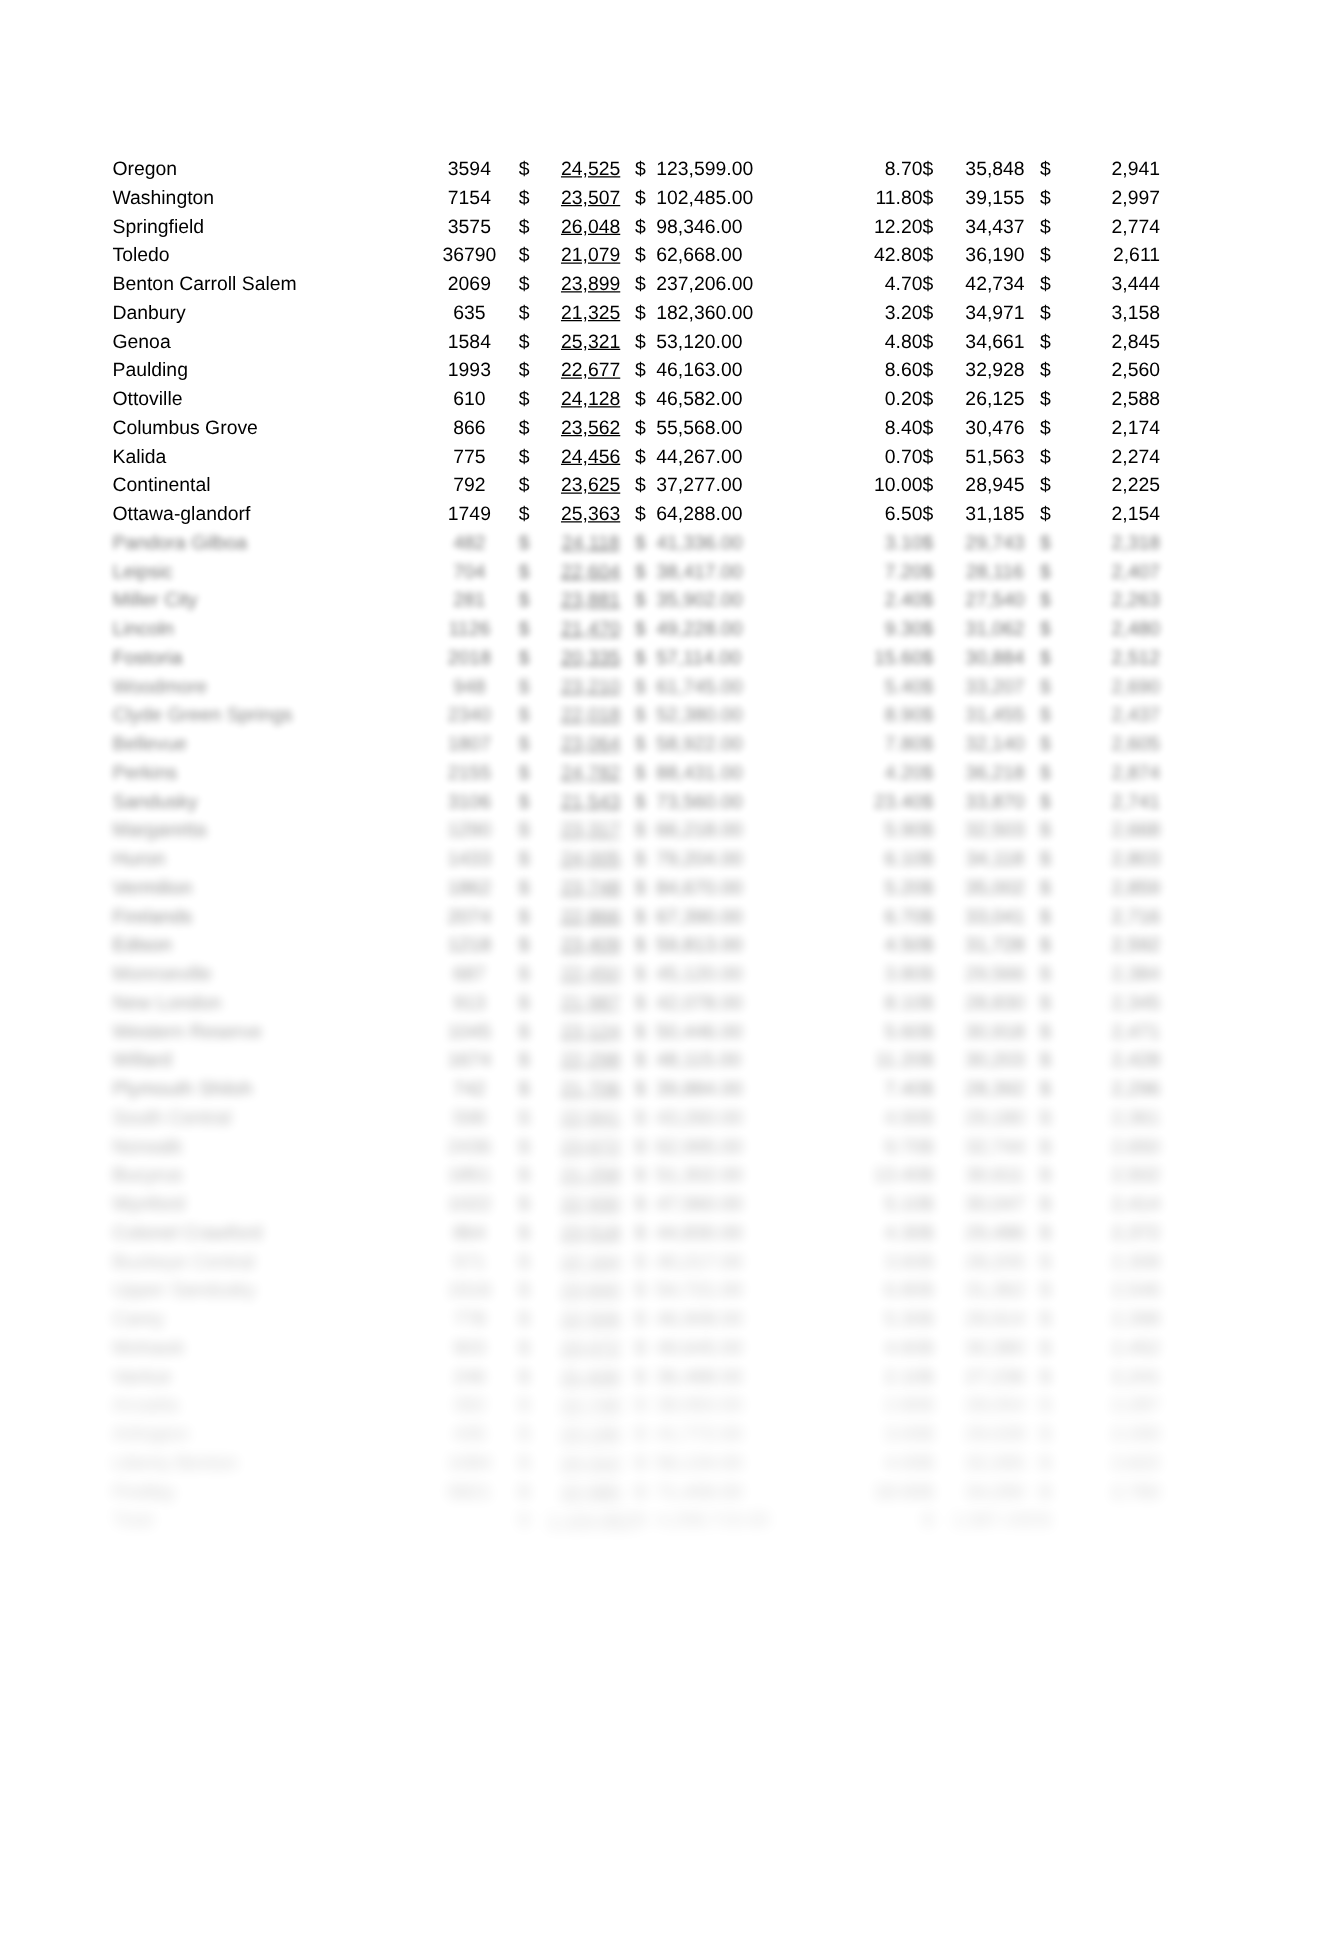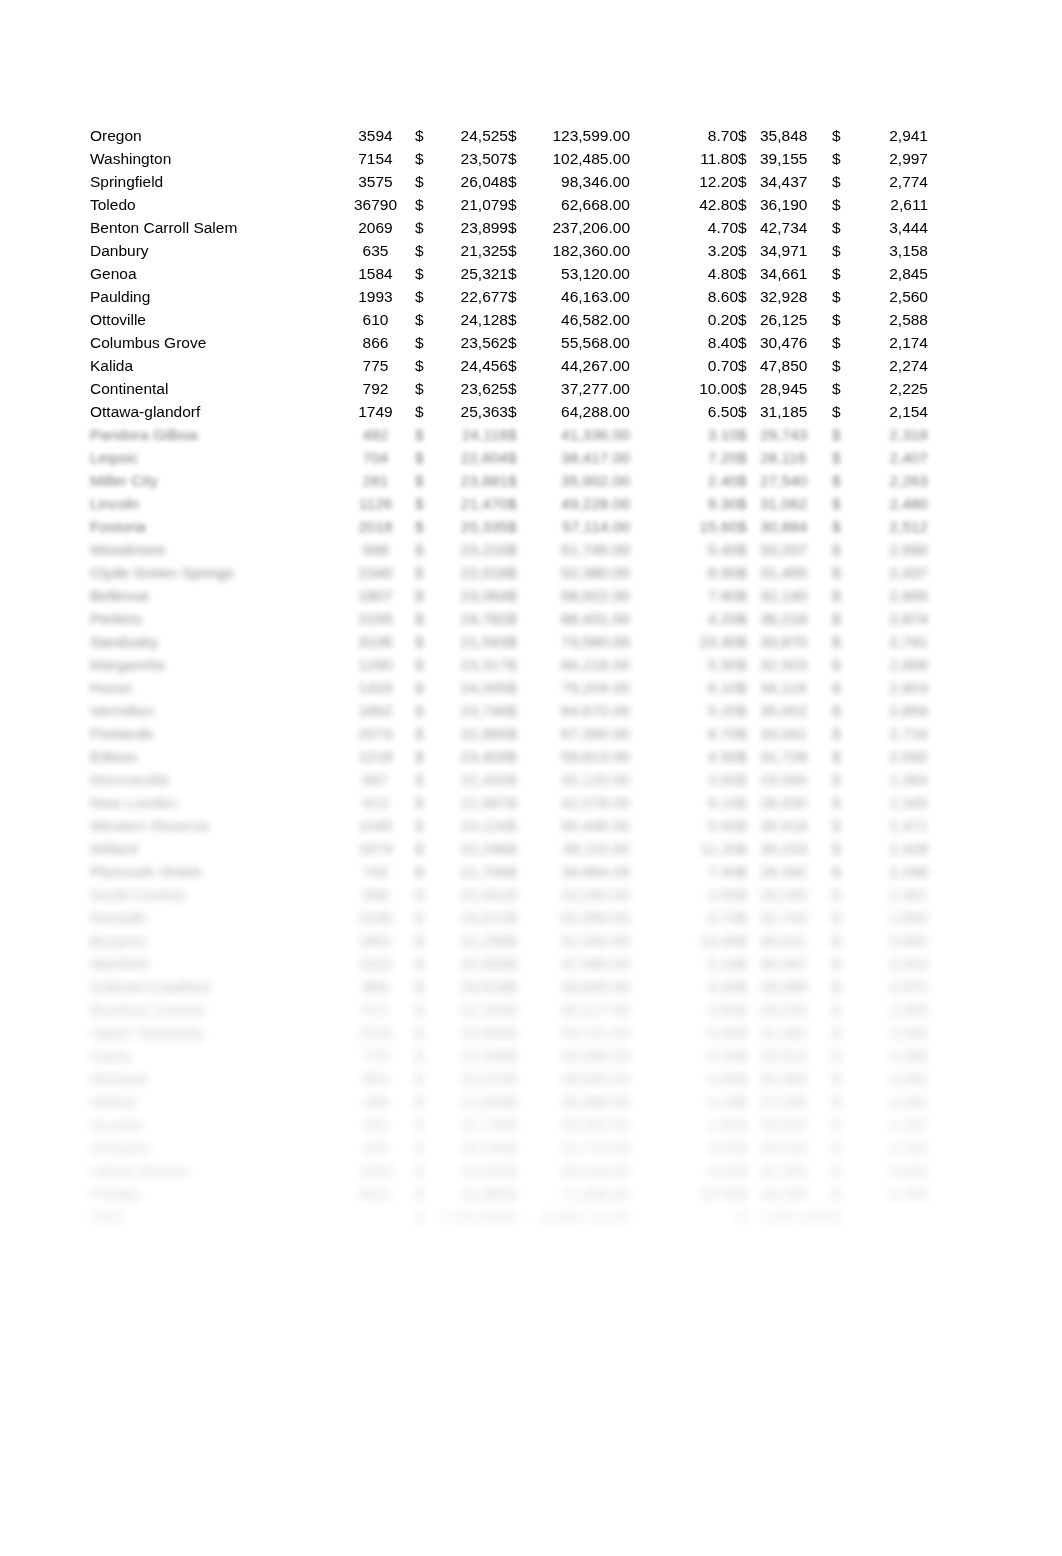--- a/index.html
+++ b/index.html
@@ -41,26 +41,26 @@
     line-height: 23px;
     white-space: nowrap;
     overflow: hidden;
     vertical-align: middle;
   }
 
   
   .c-name   { width: 246px; text-align: left;  padding-left: 4px; }
   .c-num    { width:  79px; text-align: center; }
   .c-cur1   { width:  22px; text-align: left;  padding-left: 3px; }
-  .c-val1   { width:  71px; text-align: right; }
+  .c-val1   { width:  71px; text-align: center; text-decoration: underline; }
   .c-cur2   { width:  17px; text-align: left;  padding-left: 2px; }
-  .c-val2   { width: 105px; text-align: right; }
+  .c-val2   { width: 105px; }
   .c-pct    { width: 108px; text-align: right; }
   .c-cur3   { width:  22px; text-align: left;  padding-left: 4px; }
-  .c-val3   { width:  72px; text-align: left; }
+  .c-val3   { width:  72px; text-align: center; }
   .c-cur4   { width:  22px; text-align: left;  padding-left: 4px; }
   .c-val4   { width:  74px; text-align: right; }
 
   
   .blur-1 { filter: blur(2.6px); opacity: 0.55; }
   .blur-2 { filter: blur(3.0px); opacity: 0.48; }
   .blur-3 { filter: blur(3.4px); opacity: 0.42; }
   .blur-4 { filter: blur(3.8px); opacity: 0.36; }
   .blur-5 { filter: blur(4.2px); opacity: 0.30; }
   .blur-6 { filter: blur(4.6px); opacity: 0.24; }
@@ -216,21 +216,21 @@
         </tr>
         <tr>
           <td class="c-name">Kalida</td>
           <td class="c-num">775</td>
           <td class="c-cur1">$</td>
           <td class="c-val1">24,456</td>
           <td class="c-cur2">$</td>
           <td class="c-val2">44,267.00</td>
           <td class="c-pct">0.70</td>
           <td class="c-cur3">$</td>
-          <td class="c-val3">47,850</td>
+          <td class="c-val3">51,563</td>
           <td class="c-cur4">$</td>
           <td class="c-val4">2,274</td>
         </tr>
         <tr>
           <td class="c-name">Continental</td>
           <td class="c-num">792</td>
           <td class="c-cur1">$</td>
           <td class="c-val1">23,625</td>
           <td class="c-cur2">$</td>
           <td class="c-val2">37,277.00</td>

